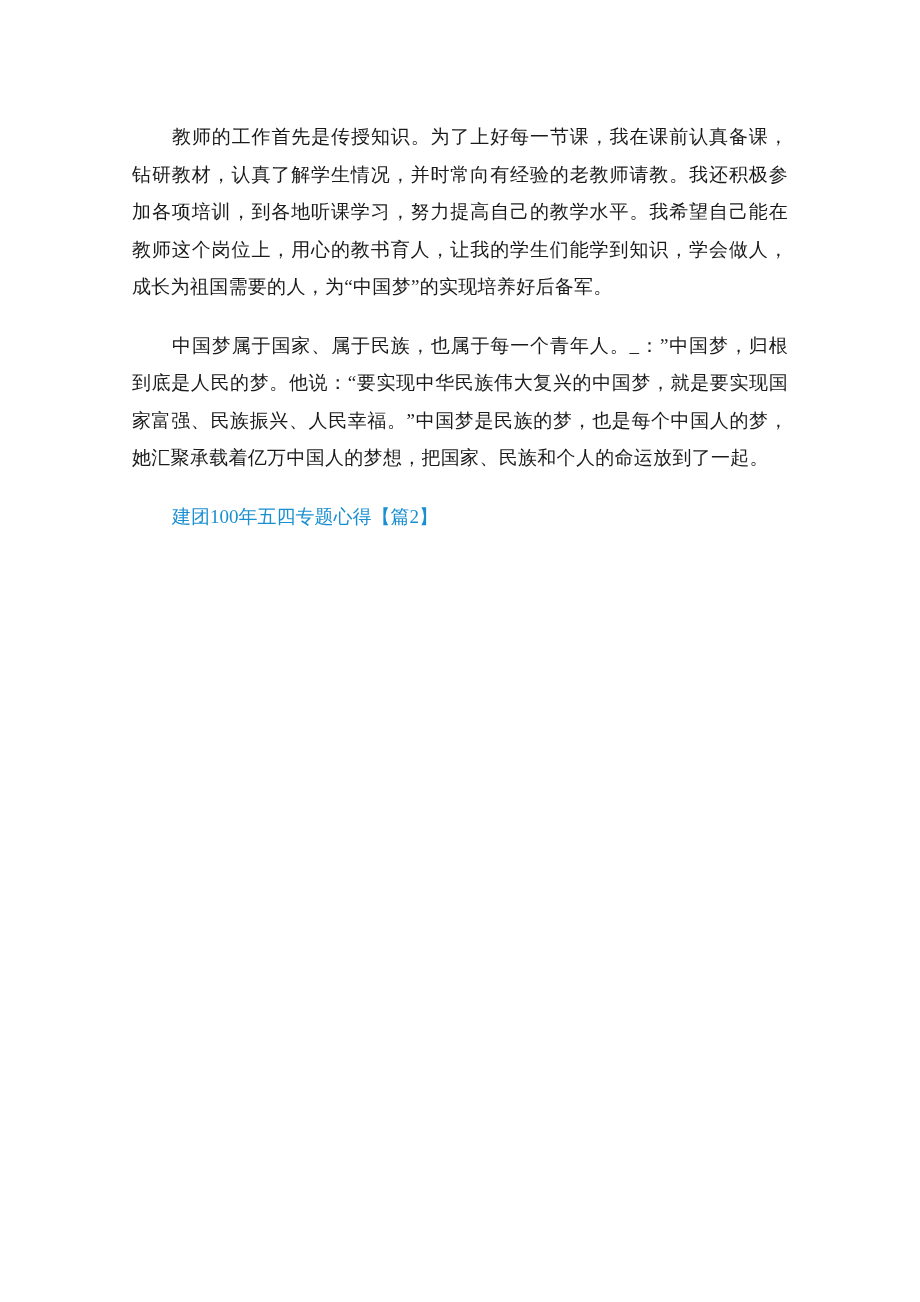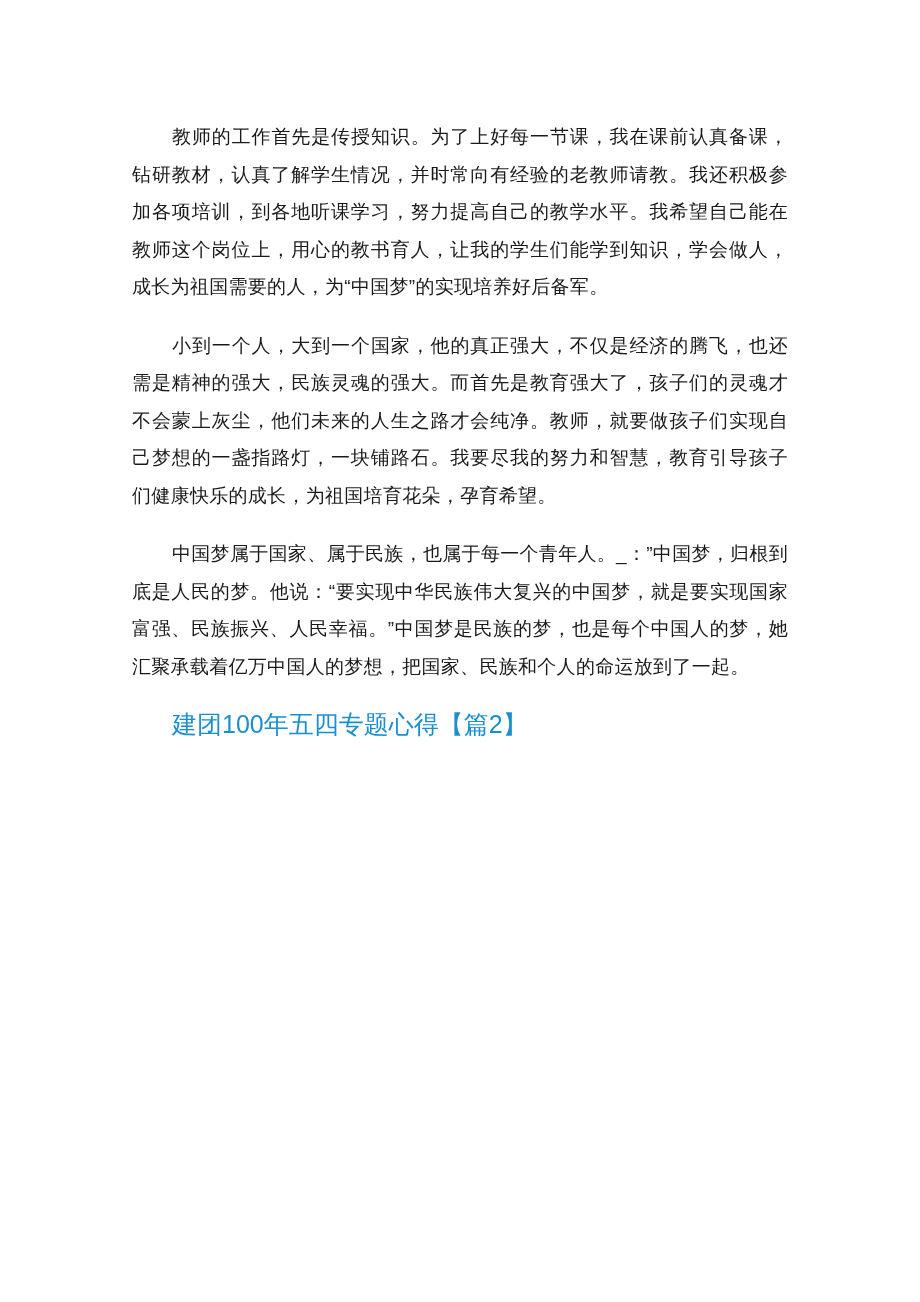--- a/index.html
+++ b/index.html
@@ -2,40 +2,39 @@
 <html><head>
   <meta charset="utf-8">
   <style>
     html, body { margin: 0; padding: 0; background: #ffffff; }
     body { width: 920px; height: 1302px; position: relative; overflow: hidden; }
     .page {
       position: absolute;
       left: 132px;
       top: 118px;
       width: 656px;
-      font-family: Liberation Sans, sans-serif;
+      font-family: Liberation Serif, serif;
       color: #1a1a1a;
       font-size: 19px;
     }
     .para {
       margin: 0 0 21px 0;
       line-height: 37.5px;
       text-indent: 40px;
       text-align: justify;
       letter-spacing: 0.3px;
     }
     .heading {
       margin: 8px 0 19px 0;
       line-height: 37px;
       text-indent: 40px;
       color: #1a8fd0;
-      font-size: 25px;
+      font-size: 19px;
     }
   </style>
 </head>
 <body>
 
 <div class="page">
   <p class="para">教师的工作首先是传授知识。为了上好每一节课，我在课前认真备课，钻研教材，认真了解学生情况，并时常向有经验的老教师请教。我还积极参加各项培训，到各地听课学习，努力提高自己的教学水平。我希望自己能在教师这个岗位上，用心的教书育人，让我的学生们能学到知识，学会做人，成长为祖国需要的人，为“中国梦”的实现培养好后备军。</p>
-  <p class="para">小到一个人，大到一个国家，他的真正强大，不仅是经济的腾飞，也还需是精神的强大，民族灵魂的强大。而首先是教育强大了，孩子们的灵魂才不会蒙上灰尘，他们未来的人生之路才会纯净。教师，就要做孩子们实现自己梦想的一盏指路灯，一块铺路石。我要尽我的努力和智慧，教育引导孩子们健康快乐的成长，为祖国培育花朵，孕育希望。</p>
   <p class="para">中国梦属于国家、属于民族，也属于每一个青年人。_：”中国梦，归根到底是人民的梦。他说：“要实现中华民族伟大复兴的中国梦，就是要实现国家富强、民族振兴、人民幸福。”中国梦是民族的梦，也是每个中国人的梦，她汇聚承载着亿万中国人的梦想，把国家、民族和个人的命运放到了一起。</p>
   <p class="heading">建团100年五四专题心得【篇2】</p>
 </div>
 
 </body></html>

